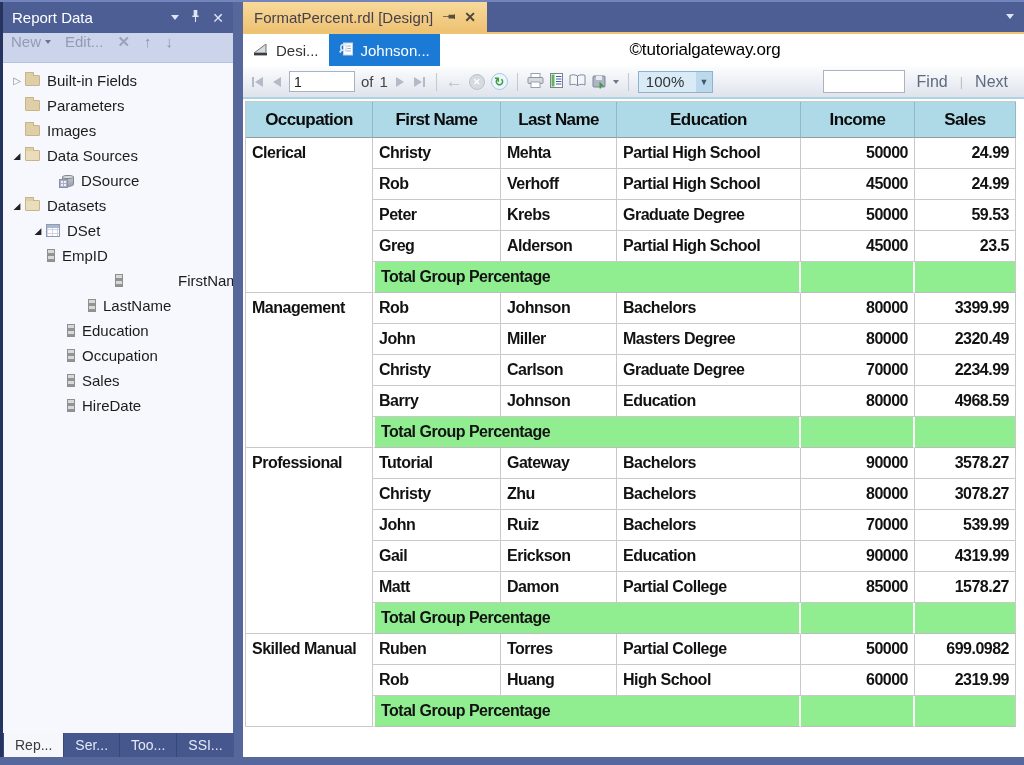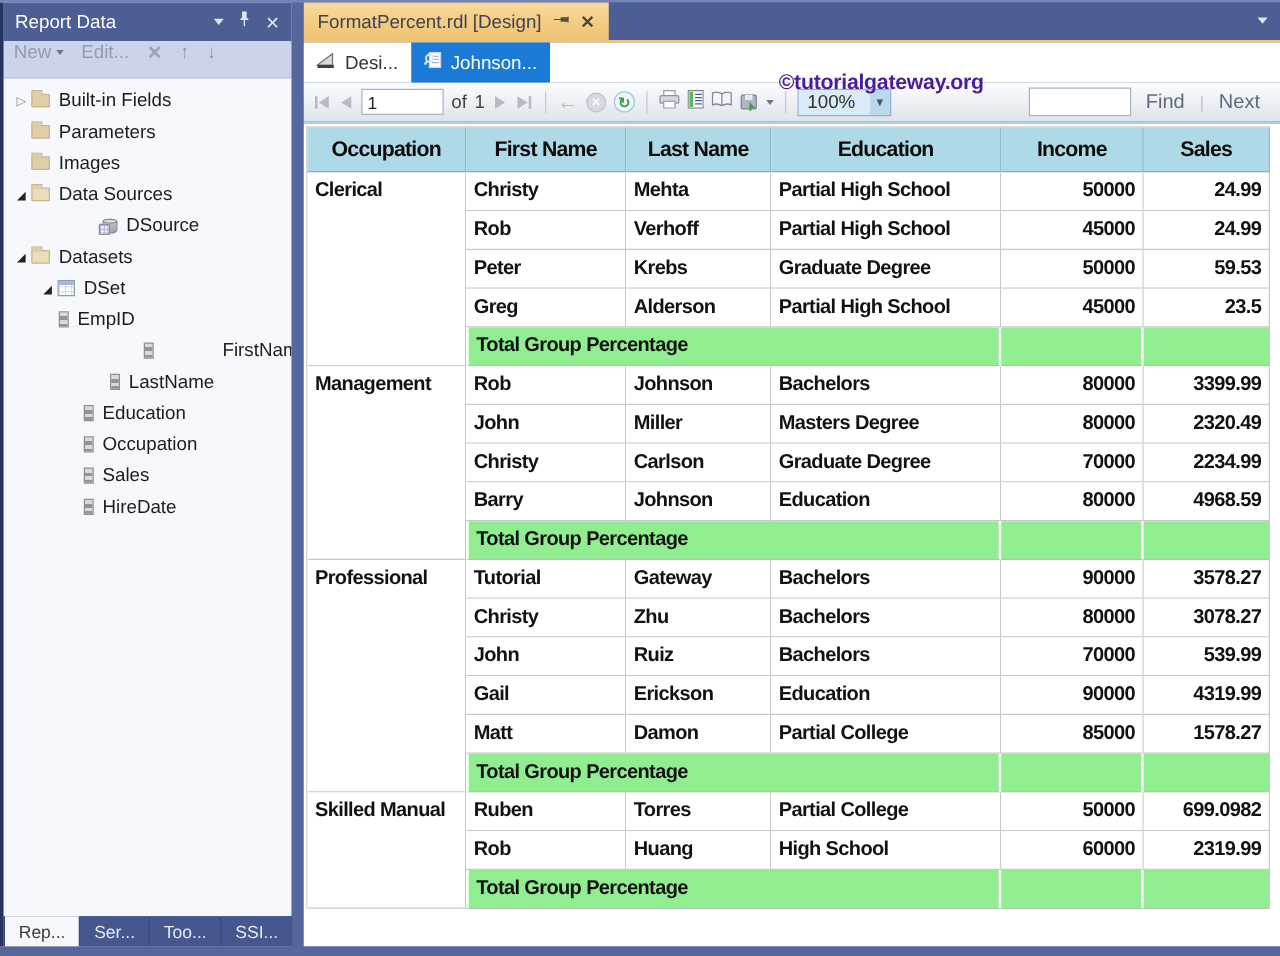--- a/index.html
+++ b/index.html
@@ -52,22 +52,22 @@
   .right-area{position:absolute;left:243px;top:2px;width:781px;height:755px;display:flex;flex-direction:column;}
   .doc-tab-row{height:30px;background:#4d5e94;border-bottom:2px solid #edc374;display:flex;align-items:stretch;position:relative;flex:0 0 auto;}
   .doc-tab{display:flex;align-items:center;gap:9px;padding:0 11px;background:linear-gradient(#f7da9b,#eec172);
            color:#45404f;font-size:15px;}
   .doc-tab .tab-x{color:#4a4536;font-size:14px;font-weight:bold;line-height:1;}
   .well-chevron{position:absolute;right:10px;top:12px;width:0;height:0;border-left:4px solid transparent;border-right:4px solid transparent;border-top:5px solid #dfe5f5;}
 
   .view-tab-row{height:32px;background:#fff;display:flex;align-items:stretch;position:relative;flex:0 0 auto;}
   .view-tab{display:flex;align-items:center;gap:7px;padding:0 10px;font-size:15px;color:#333;}
   .view-tab.preview{background:#1a7ad6;color:#fff;}
-  .logo{position:absolute;left:352px;top:16px;width:220px;height:32px;display:flex;align-items:center;justify-content:center;
-        color:#4c1d95;font-weight:bold;font-size:17px;letter-spacing:-0.2px;}
+  .logo{position:absolute;left:352px;top:0;width:220px;height:32px;display:flex;align-items:center;justify-content:center;
+        color:#000000;font-weight:normal;font-size:17px;letter-spacing:-0.2px;}
 
   .viewer-toolbar{height:31px;background:linear-gradient(#fcfdfe,#dfe3eb);border-bottom:2px solid #aed3e4;
                   display:flex;align-items:center;padding:0 10px 0 7px;gap:6px;flex:0 0 auto;color:#444;font-size:15px;}
   .tri-l{width:0;height:0;border-top:5px solid transparent;border-bottom:5px solid transparent;border-right:8px solid #b4bac6;display:inline-block;}
   .tri-r{width:0;height:0;border-top:5px solid transparent;border-bottom:5px solid transparent;border-left:8px solid #b4bac6;display:inline-block;}
   .nbar{width:2px;height:10px;background:#b4bac6;display:inline-block;}
   .navbtn{display:inline-flex;align-items:center;gap:1px;padding:2px;}
   .page-input{width:56px;height:19px;border:1px solid #a9b2c0;background:#fff;font-size:14px;padding:0 4px;
               font-family:"Liberation Sans",sans-serif;color:#222;}
   .vsep{width:1px;height:18px;background:#c3c9d4;margin:0 3px;}
@@ -142,21 +142,21 @@
         <div class="tree-item" style="padding-left: 6px;">
           <span class="tree-arrow"></span>
           <span class="tico icon-folder"></span>
           <span class="tree-label">Images</span>
         </div>
         <div class="tree-item" style="padding-left: 6px;">
           <span class="tree-arrow exp">◢</span>
           <span class="tico icon-folder-open"></span>
           <span class="tree-label">Data Sources</span>
         </div>
-        <div class="tree-item" style="padding-left: 43px; margin-left: 20px;">
+        <div class="tree-item" style="padding-left: 43px;">
           <span class="tree-arrow"></span>
           <span class="tico icon-database"></span>
           <span class="tree-label">DSource</span>
         </div>
         <div class="tree-item" style="padding-left: 6px;">
           <span class="tree-arrow exp">◢</span>
           <span class="tico icon-folder-open"></span>
           <span class="tree-label">Datasets</span>
         </div>
         <div class="tree-item" style="padding-left: 27px;">

